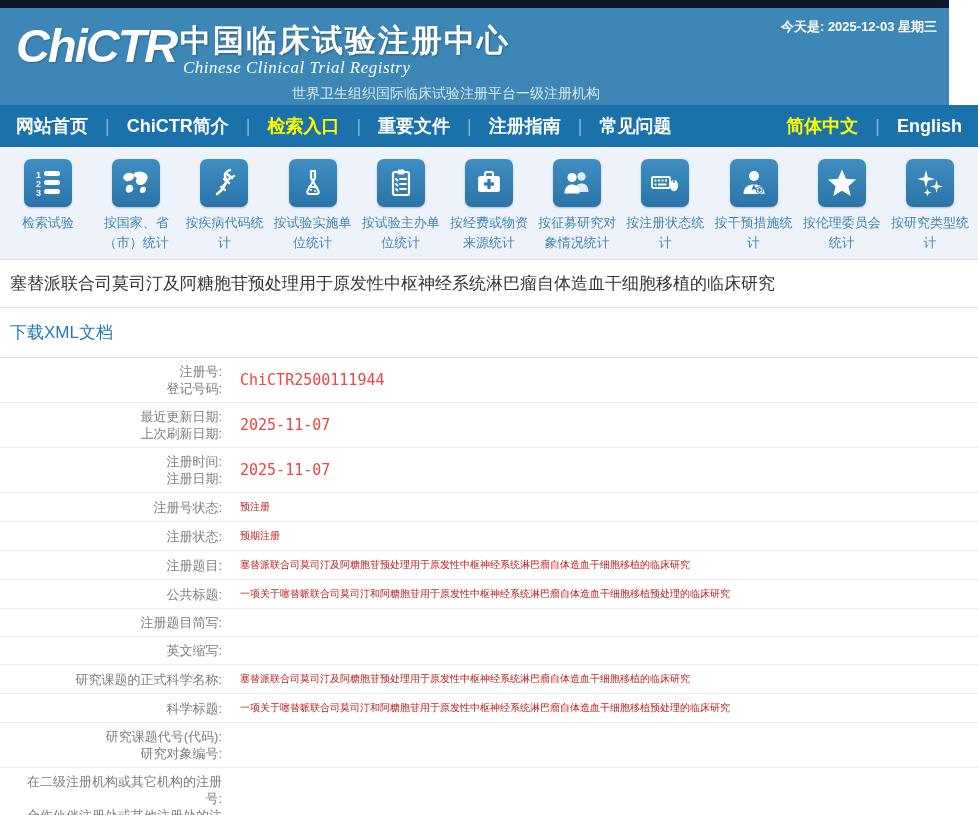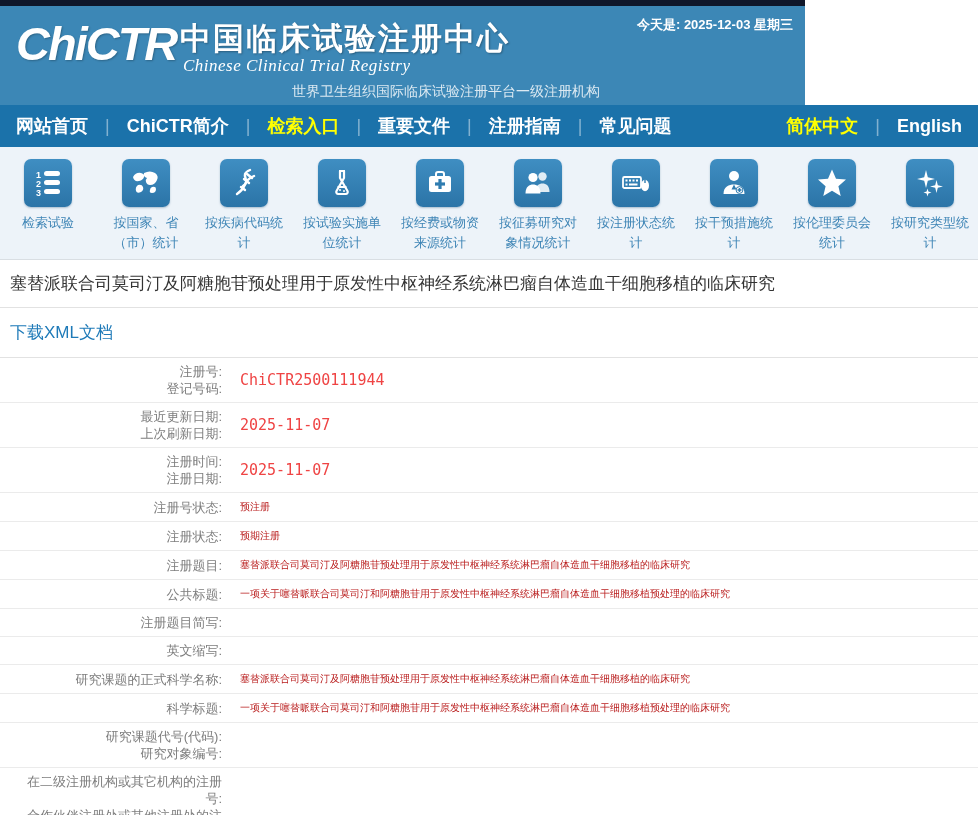--- a/index.html
+++ b/index.html
@@ -1,23 +1,23 @@
 <!DOCTYPE html>
 <html><head>
 <meta charset="utf-8">
 <style>
   * { margin:0; padding:0; box-sizing:border-box; }
   html,body { width:978px; background:#fff; font-family:"Liberation Sans", sans-serif; }
   body { position:relative; }
 
   
   .header {
-    position:relative; width:805px; height:105px;
+    position:relative; width:949px; height:105px;
     background:#3c87b6;
-    border-top:6px solid #0f172a;
+    border-top:8px solid #0f172a;
   }
   .logo {
     position:absolute; left:16px; top:10px;
     color:#fff; font-size:47px; font-weight:bold; font-style:italic;
     letter-spacing:-2px; text-shadow:1px 1px 2px rgba(0,0,0,0.25);
   }
   .title-cn {
     position:absolute; left:180px; top:12px;
     color:#fff; font-size:31px; font-weight:bold;
     font-family:"Liberation Serif", serif;
@@ -179,20 +179,35 @@
       <svg viewBox="0 0 32 32" fill="none" stroke="#fff" stroke-width="2.2" stroke-linejoin="round">
         <path d="M13 4 h6 M14 4 v7 L21.5 24 a2 2 0 0 1 -1.8 3 H12.3 a2 2 0 0 1 -1.8 -3 L18 11 V4"></path>
         <path d="M11.5 20 h9" stroke-width="2"></path>
         <circle cx="14" cy="23" r="1" fill="#fff" stroke="none"></circle>
         <circle cx="18" cy="24" r="1" fill="#fff" stroke="none"></circle>
       </svg>
     </div>
     <div class="tool-label">按试验实施单位统计</div>
   </div>
 
+  <div class="tool-item">
+    <div class="tool-tile">
+      <svg viewBox="0 0 32 32">
+        <rect x="8" y="5" width="16" height="23" rx="2" fill="none" stroke="#fff" stroke-width="2.2"></rect>
+        <rect x="12.5" y="2.5" width="7" height="5" rx="1.5" fill="#fff"></rect>
+        <g stroke="#fff" stroke-width="1.8" stroke-linecap="round">
+          <line x1="15" y1="12" x2="21" y2="12"></line>
+          <line x1="15" y1="17" x2="21" y2="17"></line>
+          <line x1="15" y1="22" x2="21" y2="22"></line>
+          <path d="M11 12 l1.5 1.5 M11 17 l1.5 1.5 M11 22 l1.5 1.5"></path>
+        </g>
+      </svg>
+    </div>
+    <div class="tool-label">按试验主办单位统计</div>
+  </div>
 
   <div class="tool-item">
     <div class="tool-tile">
       <svg viewBox="0 0 32 32">
         <path d="M12 9 v-2 a2 2 0 0 1 2-2 h4 a2 2 0 0 1 2 2 v2" fill="none" stroke="#fff" stroke-width="2"></path>
         <rect x="5" y="9" width="22" height="16" rx="2.5" fill="#fff"></rect>
         <rect x="14.4" y="12" width="3.2" height="10" fill="#2f7cb0"></rect>
         <rect x="11" y="15.4" width="10" height="3.2" fill="#2f7cb0"></rect>
       </svg>
     </div>

